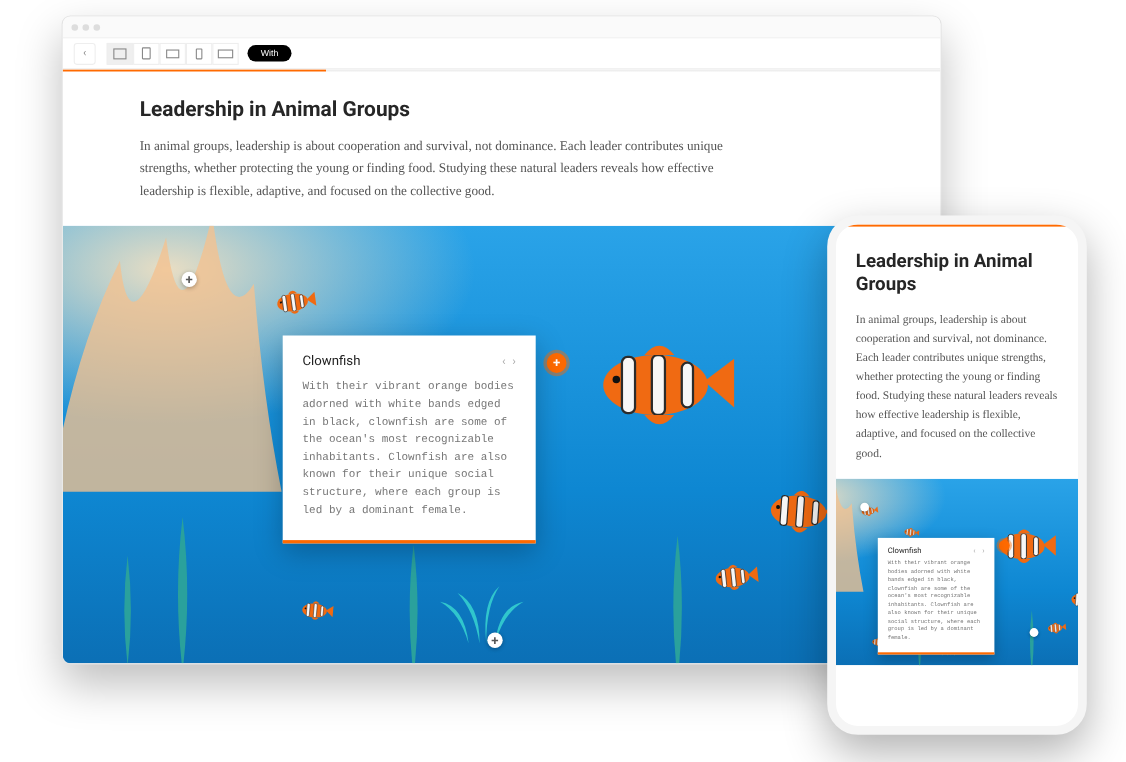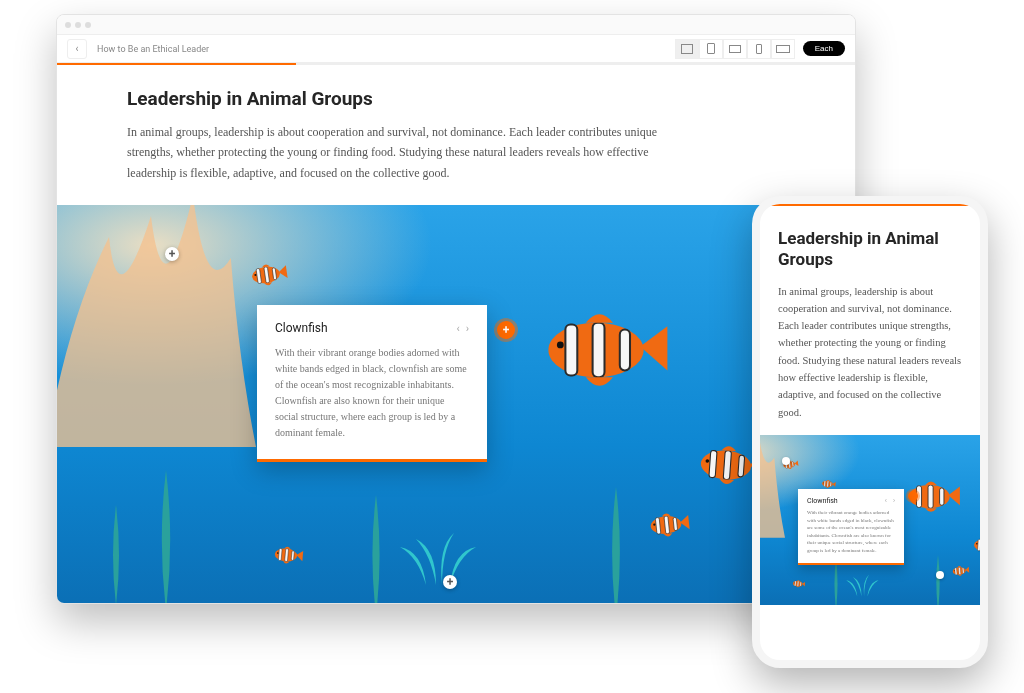--- a/index.html
+++ b/index.html
@@ -144,21 +144,21 @@
     box-shadow:0 8px 24px rgba(0,0,0,.25);
     padding:16px 18px 18px 18px;
     width: 230px;
   }
   .popup-head { display:flex; align-items:center; margin-bottom:10px; }
   .popup-title { font-size:12px; font-weight:400; color:#222; flex:1; }
   .popup-nav { display:flex; gap:6px; }
   .popup-nav span { font-size:11px; color:#aaa; cursor:pointer; }
   .popup-body {
     font-size:10px; line-height:1.6; color:#777;
-    font-family: Liberation Serif, serif;
+    font-family: Liberation Mono, monospace;
   }
 
   
   .phone {
     position:absolute;
     left: 752px;
     top: 196px;
     width: 236px;
     height: 472px;
     border: 8px solid #f5f5f5;
@@ -281,39 +281,38 @@
 
 <div class="desktop-window">
   <div class="window-top">
     <div class="traffic-dot"></div>
     <div class="traffic-dot"></div>
     <div class="traffic-dot"></div>
   </div>
 
   <div class="toolbar">
     <div class="back-btn">‹</div>
-    <div class="breadcrumb">How to Be an Ethical Leader</div>
     <div class="device-buttons">
       <div class="device-btn active">
           <span class="device-icon dev-desktop"></span>
         </div>
       <div class="device-btn">
           <span class="device-icon dev-tablet"></span>
         </div>
       <div class="device-btn">
           <span class="device-icon dev-laptop"></span>
         </div>
       <div class="device-btn">
           <span class="device-icon dev-phone"></span>
         </div>
       <div class="device-btn">
           <span class="device-icon dev-wide"></span>
         </div>
     </div>
-    <button class="edit-btn">Each</button>
+    <button class="edit-btn">With</button>
   </div>
   <div class="accent-bar"></div>
 
   <div class="content">
     <div class="content-inner">
       <h1 class="heading">Leadership in Animal Groups</h1>
       <p class="body-text">In animal groups, leadership is about cooperation and survival, not dominance. Each leader contributes unique strengths, whether protecting the young or finding food. Studying these natural leaders reveals how effective leadership is flexible, adaptive, and focused on the collective good.</p>
 
       <div class="image-block">
         <svg class="scene">

